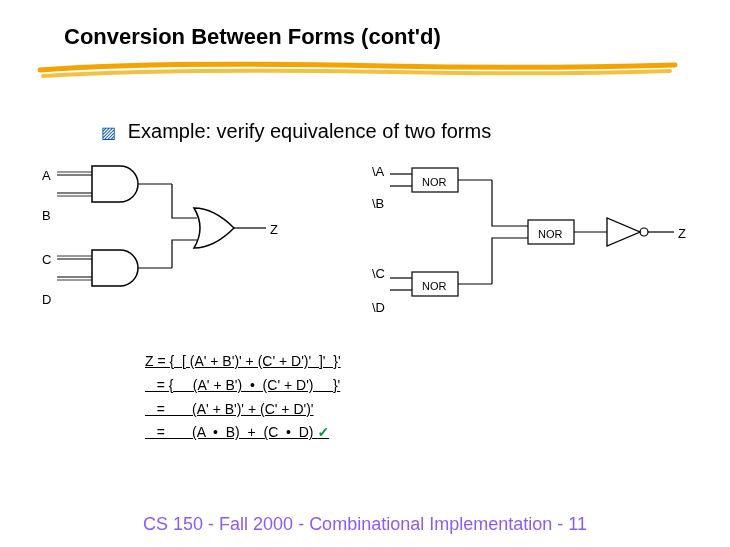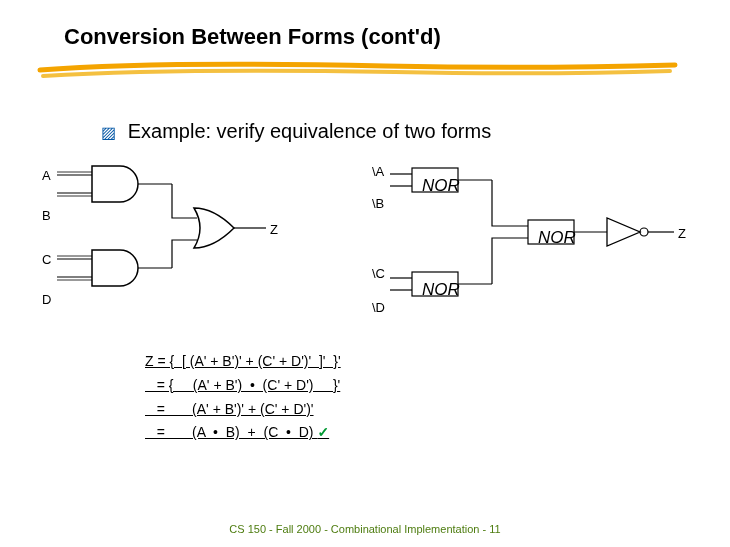--- a/index.html
+++ b/index.html
@@ -52,21 +52,21 @@
     top: 160px;
     width: 650px;
     height: 180px;
   }
   .lbl {
     position: absolute;
     font-family: Arial, Helvetica, sans-serif;
     font-size: 13px;
     color: #000;
   }
-  .lbl.small { font-size: 17px; font-style: italic; }
+  .lbl.small { font-size: 11px; }
   .deriv {
     position: absolute;
     left: 145px;
     top: 350px;
     font-family: Arial, Helvetica, sans-serif;
     font-size: 14px;
     line-height: 1.7;
     color: #000;
     white-space: pre;
     text-decoration: underline;
@@ -74,22 +74,22 @@
   .check {
     color: #009933;
     font-weight: bold;
   }
   .footer {
     position: absolute;
     bottom: 12px;
     width: 100%;
     text-align: center;
     font-family: 'Comic Sans MS', cursive, sans-serif;
-    font-size: 11px;
-    color: #4d7c0f;
+    font-size: 18px;
+    color: #8b5cf6;
   }
 </style>
 </head>
 <body>
 
 <div class="title">Conversion Between Forms (cont'd)</div>
 
 <svg class="title-underline" viewBox="0 0 660 28">
   <path d="M 5 12 Q 120 3, 350 8 Q 500 11, 640 7" stroke="#f4a400" stroke-width="5" fill="none" stroke-linecap="round"></path>
   <path d="M 8 18 Q 140 10, 360 14 Q 510 17, 635 13" stroke="#f4c040" stroke-width="4" fill="none" stroke-linecap="round"></path>

